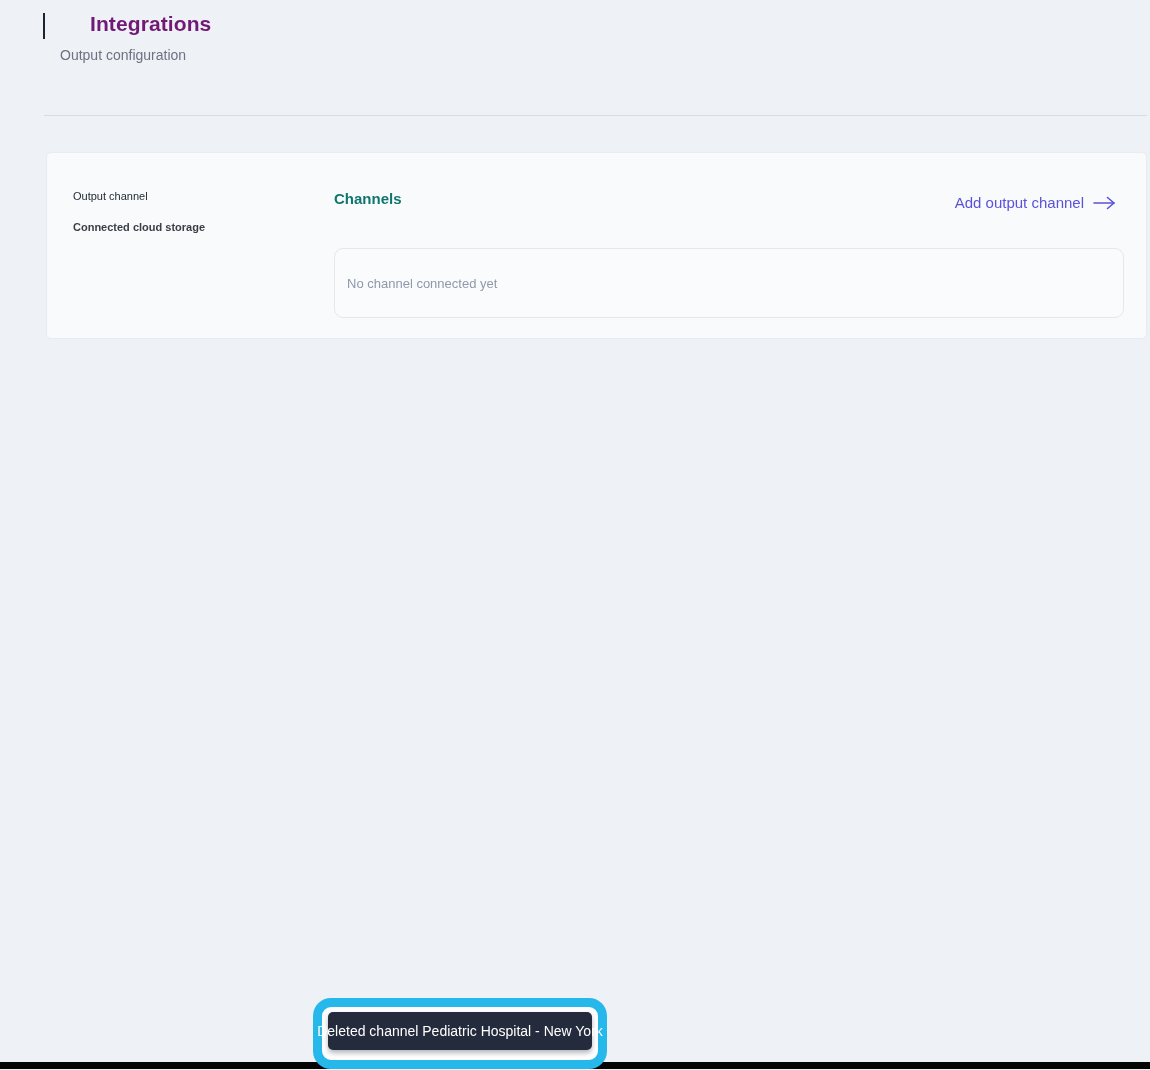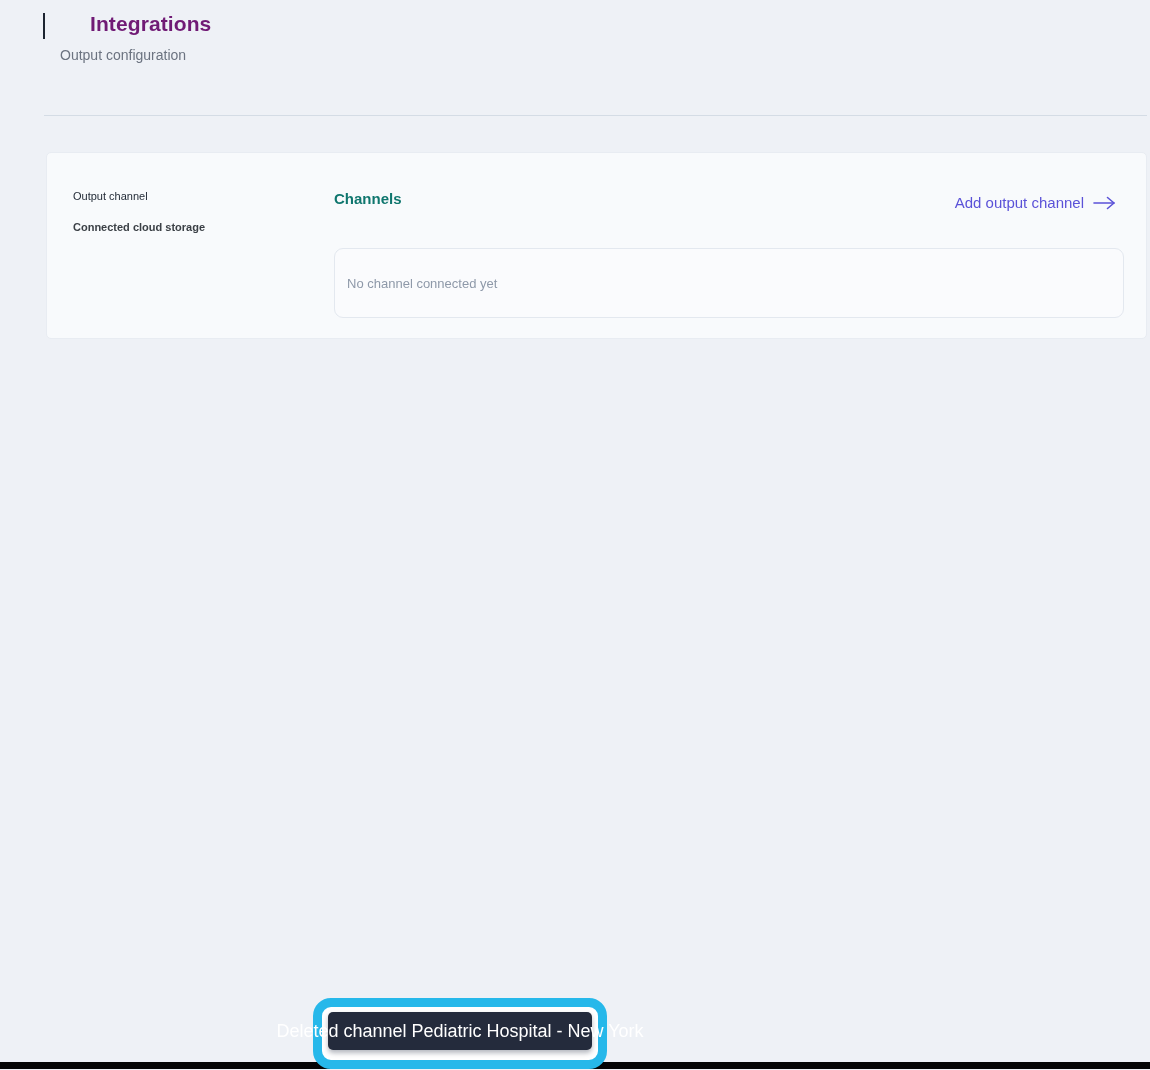--- a/index.html
+++ b/index.html
@@ -83,21 +83,21 @@
   }
   .toast {
     position: absolute; left: 6px; top: 5px;
     width: 264px; height: 38px;
     background: #242b3c;
     border-radius: 5px;
     display: flex; align-items: center; justify-content: center;
     box-shadow: 0 3px 5px rgba(40, 50, 70, 0.35);
   }
   .toast span {
-    font-size: 18px; font-weight: 400; color: #ffffff; white-space: nowrap;
+    font-size: 14px; font-weight: 400; color: #ffffff; white-space: nowrap;
   }
 </style>
 </head>
 <body>
 
 <div class="page">
 
   <span class="caret"></span>
   <h1 class="page-title">Integrations</h1>
   <div class="page-subtitle">Output configuration</div>

